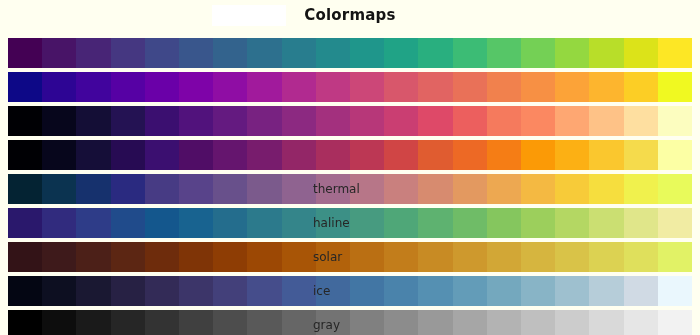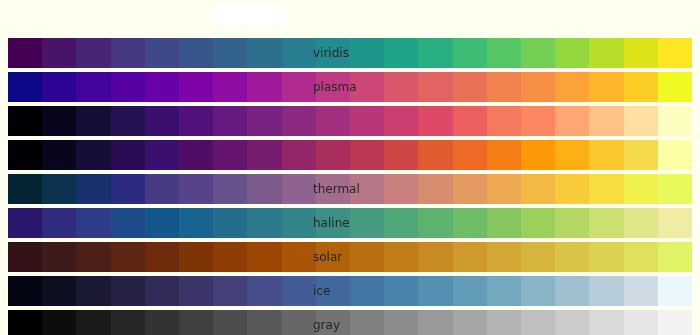--- a/index.html
+++ b/index.html
@@ -67,20 +67,21 @@
     pointer-events: none;
   }
 </style>
 </head>
 <body>
 
 <div id="figure">
 
   <div id="title-patch"></div>
 
+  <div id="title">Colormaps</div>
 
   <div id="rows">
       <div class="cmap-row">
         <div class="cmap-swatch" style="background: rgb(68, 1, 84);"></div>
         <div class="cmap-swatch" style="background: rgb(72, 20, 103);"></div>
         <div class="cmap-swatch" style="background: rgb(72, 37, 118);"></div>
         <div class="cmap-swatch" style="background: rgb(69, 55, 129);"></div>
         <div class="cmap-swatch" style="background: rgb(63, 72, 137);"></div>
         <div class="cmap-swatch" style="background: rgb(57, 86, 140);"></div>
         <div class="cmap-swatch" style="background: rgb(51, 99, 141);"></div>
@@ -90,21 +91,20 @@
         <div class="cmap-swatch" style="background: rgb(31, 150, 139);"></div>
         <div class="cmap-swatch" style="background: rgb(32, 163, 134);"></div>
         <div class="cmap-swatch" style="background: rgb(41, 175, 127);"></div>
         <div class="cmap-swatch" style="background: rgb(60, 188, 117);"></div>
         <div class="cmap-swatch" style="background: rgb(86, 198, 103);"></div>
         <div class="cmap-swatch" style="background: rgb(116, 208, 85);"></div>
         <div class="cmap-swatch" style="background: rgb(148, 216, 64);"></div>
         <div class="cmap-swatch" style="background: rgb(184, 222, 41);"></div>
         <div class="cmap-swatch" style="background: rgb(220, 227, 25);"></div>
         <div class="cmap-swatch" style="background: rgb(253, 231, 37);"></div>
-        <div class="cmap-label" style="color: rgb(38, 38, 38);">viridis</div>
       </div>
       <div class="cmap-row">
         <div class="cmap-swatch" style="background: rgb(13, 8, 135);"></div>
         <div class="cmap-swatch" style="background: rgb(45, 5, 148);"></div>
         <div class="cmap-swatch" style="background: rgb(65, 4, 157);"></div>
         <div class="cmap-swatch" style="background: rgb(86, 1, 164);"></div>
         <div class="cmap-swatch" style="background: rgb(106, 0, 168);"></div>
         <div class="cmap-swatch" style="background: rgb(126, 3, 168);"></div>
         <div class="cmap-swatch" style="background: rgb(143, 13, 164);"></div>
         <div class="cmap-swatch" style="background: rgb(161, 26, 156);"></div>
@@ -113,21 +113,20 @@
         <div class="cmap-swatch" style="background: rgb(204, 71, 120);"></div>
         <div class="cmap-swatch" style="background: rgb(216, 87, 107);"></div>
         <div class="cmap-swatch" style="background: rgb(225, 100, 98);"></div>
         <div class="cmap-swatch" style="background: rgb(233, 113, 88);"></div>
         <div class="cmap-swatch" style="background: rgb(241, 129, 77);"></div>
         <div class="cmap-swatch" style="background: rgb(247, 144, 68);"></div>
         <div class="cmap-swatch" style="background: rgb(252, 163, 56);"></div>
         <div class="cmap-swatch" style="background: rgb(253, 181, 46);"></div>
         <div class="cmap-swatch" style="background: rgb(252, 206, 37);"></div>
         <div class="cmap-swatch" style="background: rgb(240, 249, 33);"></div>
-        <div class="cmap-label" style="color: rgb(38, 38, 38);">plasma</div>
       </div>
       <div class="cmap-row">
         <div class="cmap-swatch" style="background: rgb(0, 0, 4);"></div>
         <div class="cmap-swatch" style="background: rgb(7, 6, 28);"></div>
         <div class="cmap-swatch" style="background: rgb(20, 14, 54);"></div>
         <div class="cmap-swatch" style="background: rgb(36, 18, 83);"></div>
         <div class="cmap-swatch" style="background: rgb(59, 15, 112);"></div>
         <div class="cmap-swatch" style="background: rgb(81, 18, 124);"></div>
         <div class="cmap-swatch" style="background: rgb(100, 26, 128);"></div>
         <div class="cmap-swatch" style="background: rgb(120, 34, 129);"></div>

